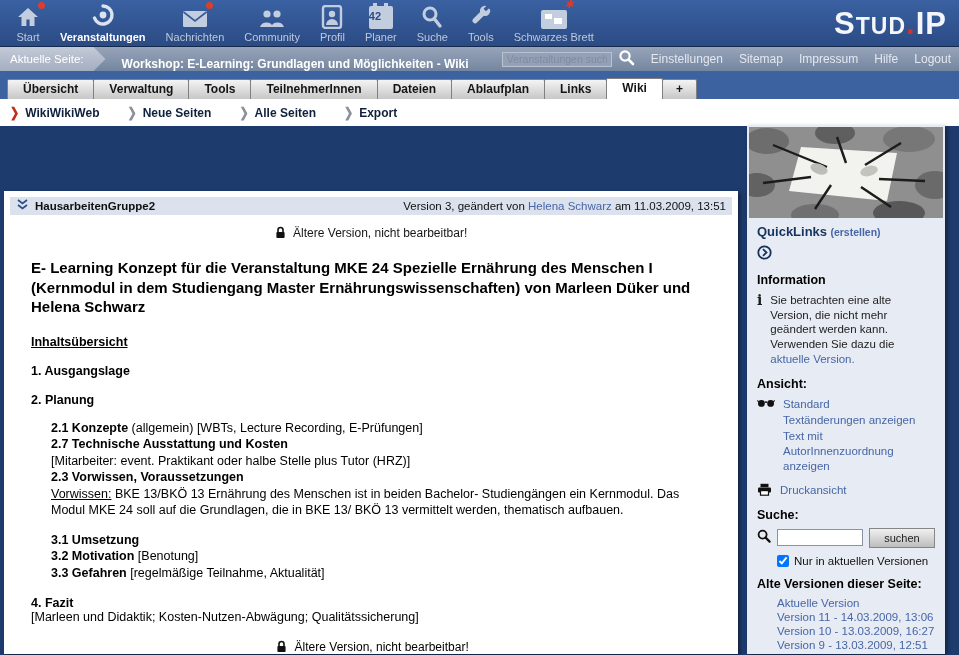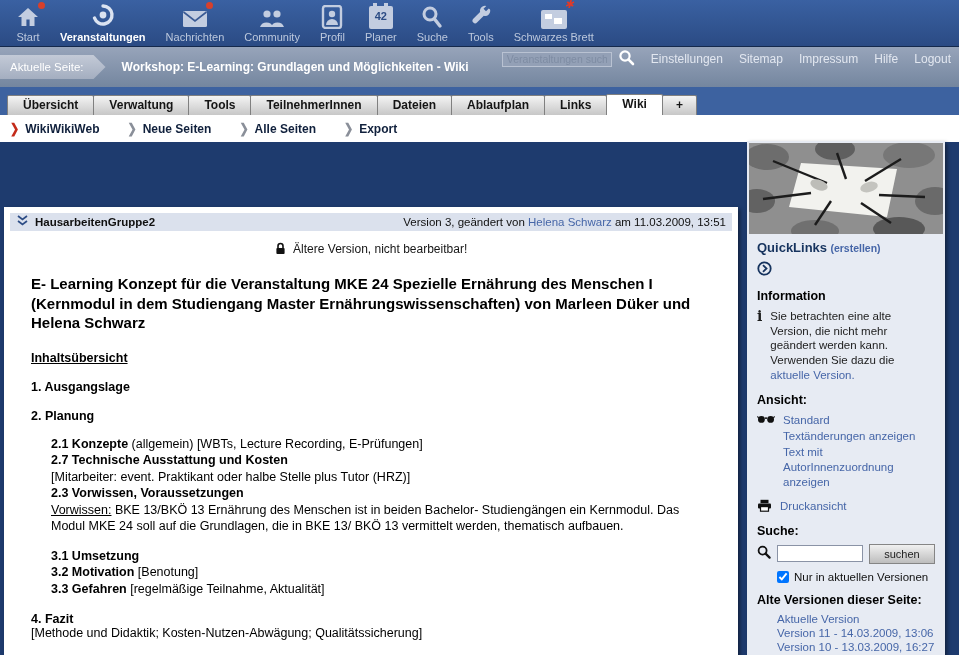--- a/index.html
+++ b/index.html
@@ -16,31 +16,31 @@
   }
   .nav-item { display:flex; flex-direction:column; align-items:center; padding:0 10px; cursor:pointer; }
   .nav-item .ic { position:relative; height:26px; display:flex; align-items:flex-end; justify-content:center; }
   .nav-item .lbl { font-size:11px; color:#bcc8dd; margin-top:2px; white-space:nowrap; }
   .nav-item.active .lbl { color:#ffffff; font-weight:bold; }
   svg.navicon { display:block; }
   .badge-dot { position:absolute; top:-1px; right:-5px; width:7px; height:7px; border-radius:50%; background:#d6402c; }
   .badge-star { position:absolute; top:-5px; right:-7px; color:#e03a28; font-size:11px; }
   .cal-icon { width:24px; height:23px; background:#c3cde0; border-radius:2px; position:relative; }
   .cal-icon:before { content:""; position:absolute; top:-3px; left:4px; width:4px; height:6px; background:#c3cde0; box-shadow:11px 0 #c3cde0; }
-  .cal-num { position:absolute; left:0; right:0; top:4px; text-align:center; font-size:11px; font-weight:bold; color:#2c4c85; }
+  .cal-num { position:absolute; left:0; right:0; top:4px; text-align:left; font-size:11px; font-weight:bold; color:#2c4c85; }
   .board-icon { width:26px; height:19px; background:#c3cde0; border-radius:2px; position:relative; }
   .board-icon i { position:absolute; background:#3a5a94; }
   .logo { position:absolute; right:12px; top:6px; color:#f4f6fa; letter-spacing:1px; cursor:default; }
   .logo .lg { font-size:31px; font-weight:bold; }
   .logo .sm { font-size:23px; font-weight:bold; }
   .logo .dot { font-size:31px; font-weight:bold; color:#d5321f; }
   
   .crumbbar {
-    height:40px; background:linear-gradient(#97a4ba,#74869f);
-    display:flex; align-items:center; position:relative; font-size:12px;
+    height:24px; background:linear-gradient(#97a4ba,#74869f);
+    display:flex; align-items:flex-end; position:relative; font-size:12px;
   }
   .crumb-pill {
     background:linear-gradient(#c3cad7,#a4aec0); color:#ffffff; height:24px;
     display:flex; align-items:center; padding:0 22px 0 10px; font-size:11.5px;
     clip-path:polygon(0 0, calc(100% - 12px) 0, 100% 50%, calc(100% - 12px) 100%, 0 100%);
   }
   .crumb-title { color:#ffffff; font-weight:bold; margin-left:16px; }
   .crumb-right { position:absolute; right:8px; top:0; height:24px; display:flex; align-items:center; gap:16px; }
   .crumb-search { width:110px; height:15px; background:#93a0b6; border:1px solid #b9c2d2; font-size:10.5px; color:#e8ecf4; padding:0 4px; }
   .crumb-search::placeholder { color:#7e8ca3; }
@@ -187,20 +187,23 @@
   <div class="nav-item">
     <span class="ic">
       <span class="board-icon">
           <i style="left:4px;top:4px;width:7px;height:5px;background:#fff;"></i>
           <i style="left:13px;top:8px;width:8px;height:6px;background:#fff;"></i>
         </span>
       <i class="badge-star">✱</i>
     </span>
     <span class="lbl">Schwarzes Brett</span>
   </div>
+  <div class="logo">
+    <span class="lg">S</span><span class="sm">TUD</span><span class="dot">.</span><span class="lg">IP</span>
+  </div>
 </div>
 
 <div class="crumbbar">
   <div class="crumb-pill">Aktuelle Seite:</div>
   <div class="crumb-title">Workshop: E-Learning: Grundlagen und Möglichkeiten - Wiki</div>
   <div class="crumb-right">
     <input class="crumb-search" placeholder="Veranstaltungen suchen" style="">
     <span class="mag-w">
       <svg width="17" height="17" viewBox="0 0 17 17">
           <circle cx="7" cy="7" r="4.6" fill="none" stroke="#ffffff" stroke-width="2.2"></circle>
@@ -287,21 +290,21 @@
       </div>
 
 
       <div class="blk">
         <div class="ln"><b>3.1 Umsetzung</b></div>
         <div class="ln"><b>3.2 Motivation</b><span> [Benotung]</span></div>
         <div class="ln"><b>3.3 Gefahren</b><span> [regelmäßige Teilnahme, Aktualität]</span></div>
       </div>
 
       <div class="sec">4. Fazit</div>
-      <div class="ln flush">[Methode und Didaktik; Kosten-Nutzen-Abwägung; Qualitätssicherung]</div>
+      <div class="ln flush">[Marleen und Didaktik; Kosten-Nutzen-Abwägung; Qualitätssicherung]</div>
 
       <div class="foot-lock">
         <svg width="11" height="13" viewBox="0 0 11 13" style="vertical-align:-2px;margin-right:4px">
             <path d="M3 6 V4 a2.5 2.5 0 0 1 5 0 V6" fill="none" stroke="#111" stroke-width="1.6"></path>
             <rect x="1.4" y="6" width="8.2" height="6" rx="1" fill="#111"></rect>
           </svg>
         <span>Ältere Version, nicht bearbeitbar!</span>
       </div>
     </div>
   </div>

